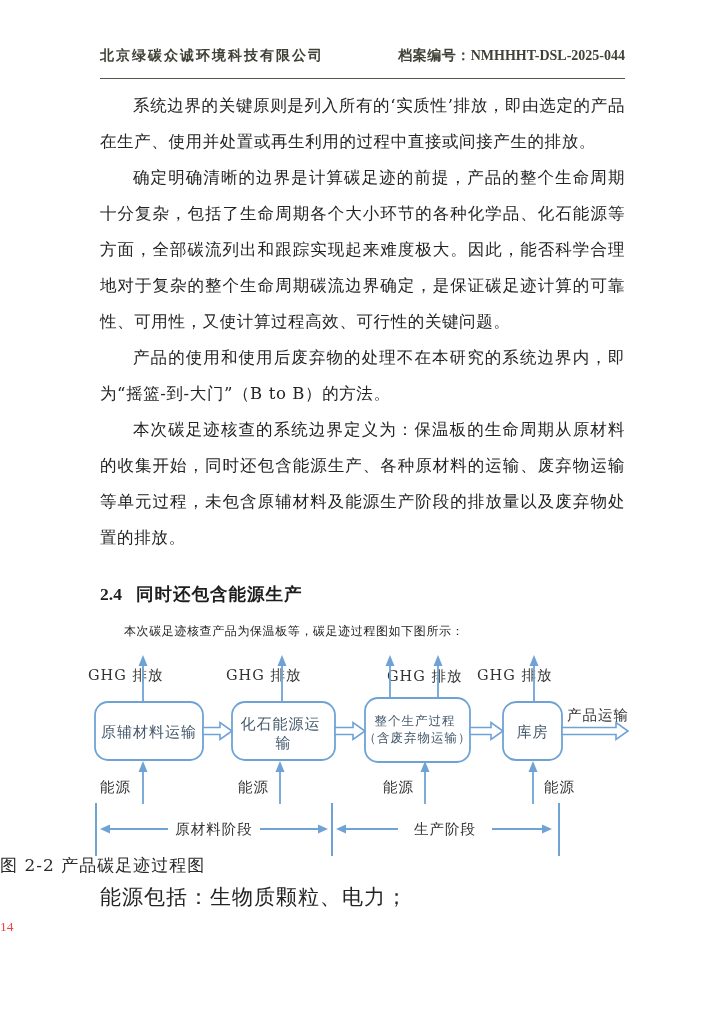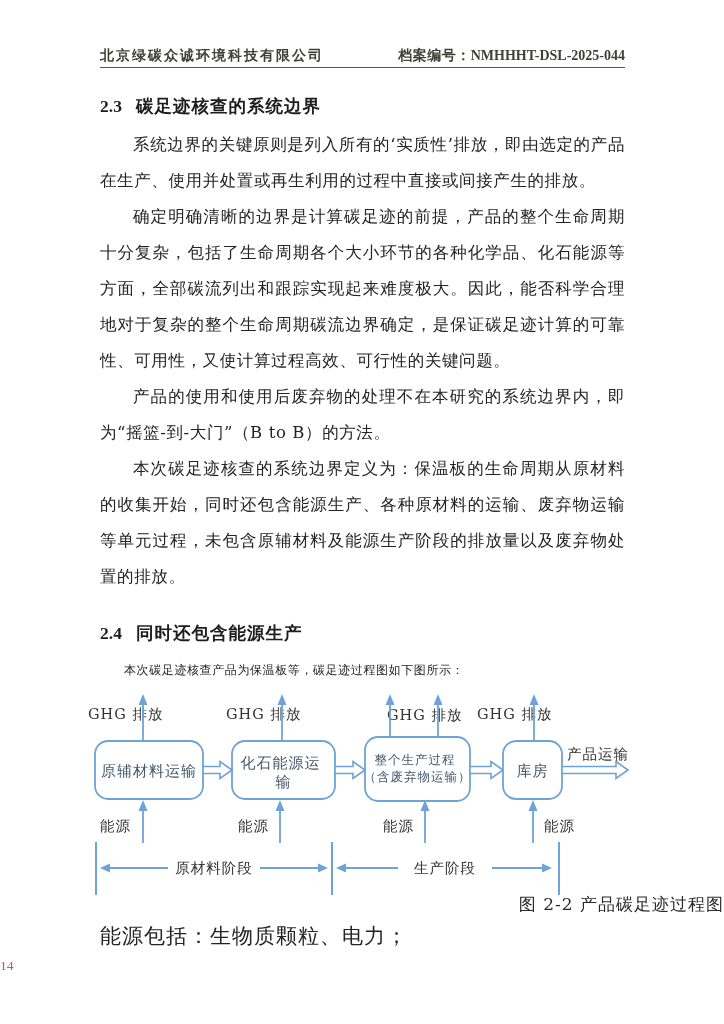--- a/index.html
+++ b/index.html
@@ -10,21 +10,21 @@
     margin:0 auto;
     overflow:hidden;
     font-family:"DejaVu Serif","Liberation Serif",serif;
     color:#222;
   }
   .content{padding:0 99px 0 100px;}
   
   .header{
     margin-top:45px;
     display:flex;justify-content:space-between;align-items:baseline;
-    padding-bottom:1px;
+    padding-bottom:12px;
     border-bottom:1.5px solid #55554c;
     line-height:20px;
   }
   .header .company{font-size:14px;letter-spacing:2px;color:#3f4036;font-weight:600;}
   .header .docno{font-size:14px;color:#3f4036;letter-spacing:0.5px;font-weight:600;}
   .header .docno-val{font-family:"Liberation Serif","DejaVu Serif",serif;letter-spacing:0;}
   
   h2.sec{
     margin:26px 0 0 0;
     font-size:17.5px;line-height:24px;font-weight:700;color:#1d1d1d;
@@ -35,38 +35,35 @@
   p.body{
     margin:0;font-size:16.5px;line-height:36px;color:#242424;
     text-align:justify;text-indent:2em;letter-spacing:0.6px;
   }
   p.body.first{margin-top:9px;}
   p.lead{margin:8px 0 0 0;font-size:12px;line-height:35.5px;color:#242424;text-indent:2em;letter-spacing:0.6px;}
   
   svg.diagram{display:block;margin-top:-2px;}
   .diag-label{font-size:14.5px;fill:#333;letter-spacing:1px;font-family:"DejaVu Serif","Liberation Serif",serif;}
   .box-label{fill:#44586c;letter-spacing:1px;font-family:"DejaVu Serif","Liberation Serif",serif;}
-  .caption{margin-top:-6px;text-align:right;font-size:17px;letter-spacing:1px;color:#2a2a2a;}
+  .caption{margin-top:-6px;text-align:left;font-size:17px;letter-spacing:1px;color:#2a2a2a;}
   .footnote{margin-top:6px;padding:0 100px;font-size:21px;letter-spacing:1px;color:#242424;}
   .pagenum{margin-top:8px;text-align:left;font-size:13.5px;color:#ef4444;font-family:"Liberation Serif","DejaVu Serif",serif;}
 </style>
 </head>
 <body>
 
 <div class="page">
   <div class="content">
 
     <div class="header">
       <span class="company">北京绿碳众诚环境科技有限公司</span>
       <span class="docno"><span>档案编号：</span><span class="docno-val">NMHHHT-DSL-2025-044</span></span>
     </div>
 
-    <h2 class="sec">
-      <span class="h-num">2.3</span><span>碳足迹核查的系统边界</span>
-    </h2>
 
     <p class="body first">系统边界的关键原则是列入所有的‘实质性’排放，即由选定的产品在生产、使用并处置或再生利用的过程中直接或间接产生的排放。</p>
     <p class="body">确定明确清晰的边界是计算碳足迹的前提，产品的整个生命周期十分复杂，包括了生命周期各个大小环节的各种化学品、化石能源等方面，全部碳流列出和跟踪实现起来难度极大。因此，能否科学合理地对于复杂的整个生命周期碳流边界确定，是保证碳足迹计算的可靠性、可用性，又使计算过程高效、可行性的关键问题。</p>
     <p class="body">产品的使用和使用后废弃物的处理不在本研究的系统边界内，即为“摇篮-到-大门”（B to B）的方法。</p>
     <p class="body">本次碳足迹核查的系统边界定义为：保温板的生命周期从原材料的收集开始，同时还包含能源生产、各种原材料的运输、废弃物运输等单元过程，未包含原辅材料及能源生产阶段的排放量以及废弃物处置的排放。</p>
 
     <h2 class="sec">
       <span class="h-num">2.4</span><span>同时还包含能源生产</span>
     </h2>
 

